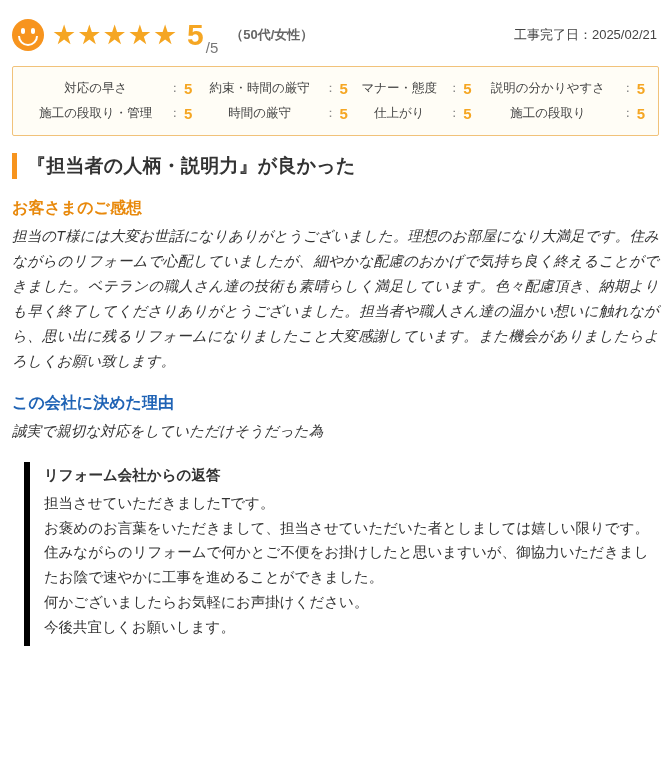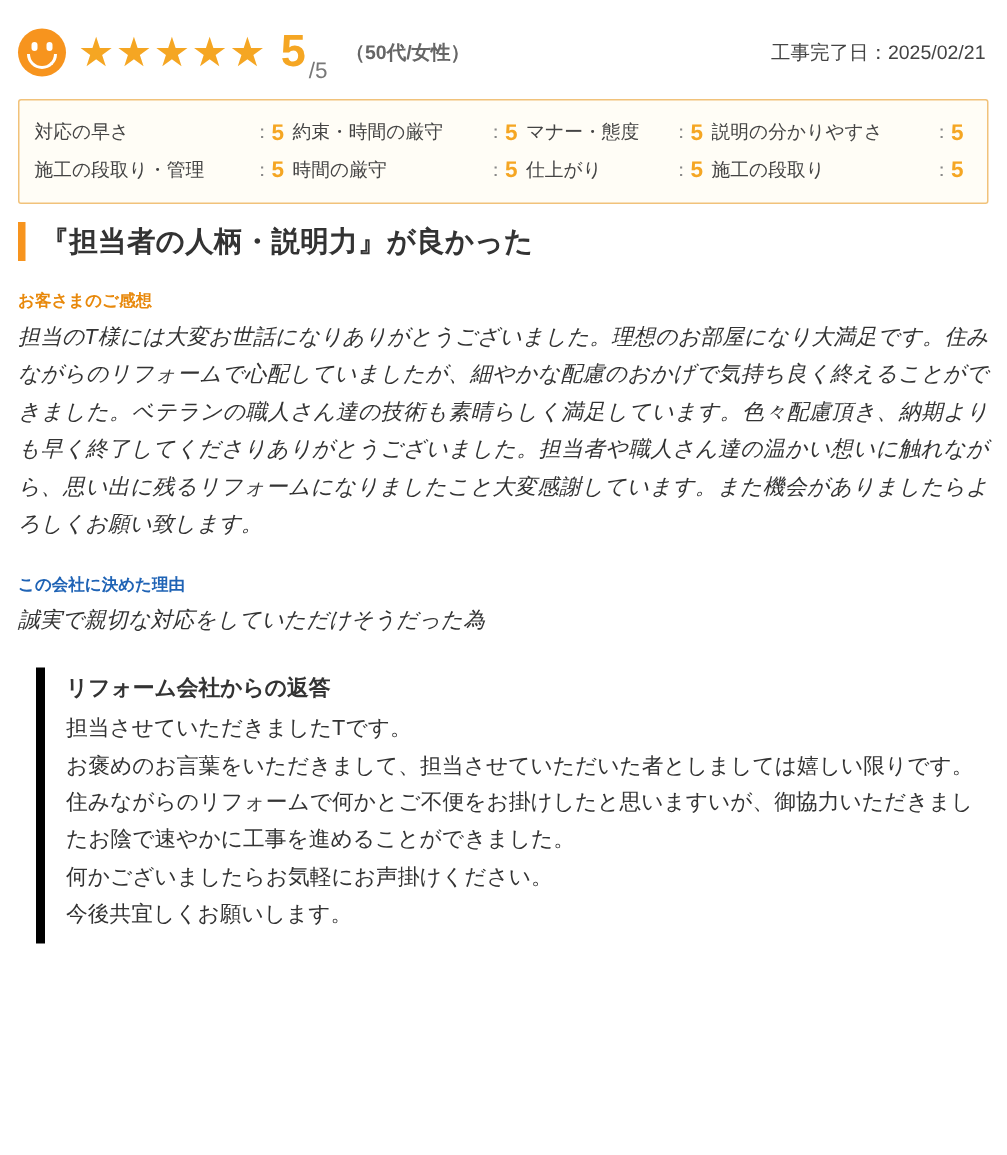--- a/index.html
+++ b/index.html
@@ -109,61 +109,62 @@
   table.scores {
     width: 100%;
     border-collapse: collapse;
     font-size: 12.5px;
     color: #444444;
   }
   table.scores td {
     padding: 4px 0;
     vertical-align: middle;
     white-space: nowrap;
+    text-align: center;
   }
   td.label { padding-right: 4px; }
   td.colon {
     color: #888888;
     padding: 0 6px 0 2px;
     text-align: center;
     width: 10px;
   }
   td.val {
     color: #f5a623;
     font-weight: bold;
     font-size: 15px;
     padding-right: 14px;
     width: 14px;
   }
 
   
   .title-row {
     display: flex;
     align-items: center;
-    margin-top: 12px;
+    margin-top: 17px;
   }
   .title-bar {
     width: 5px;
     height: 26px;
     background: #f7941e;
     margin-right: 10px;
     flex: 0 0 auto;
   }
   .title-text {
     font-size: 19px;
     font-weight: bold;
     color: #333333;
     letter-spacing: 0.2px;
   }
 
   
   .section-head {
     color: #e8890c;
     font-weight: bold;
-    font-size: 11px;
+    font-size: 16px;
     margin-top: 19px;
     margin-bottom: 5px;
   }
   .section-head.blue {
     color: #1f63b5;
   }
   .body-text {
     font-size: 14.5px;
     line-height: 1.72;
     color: #333333;

